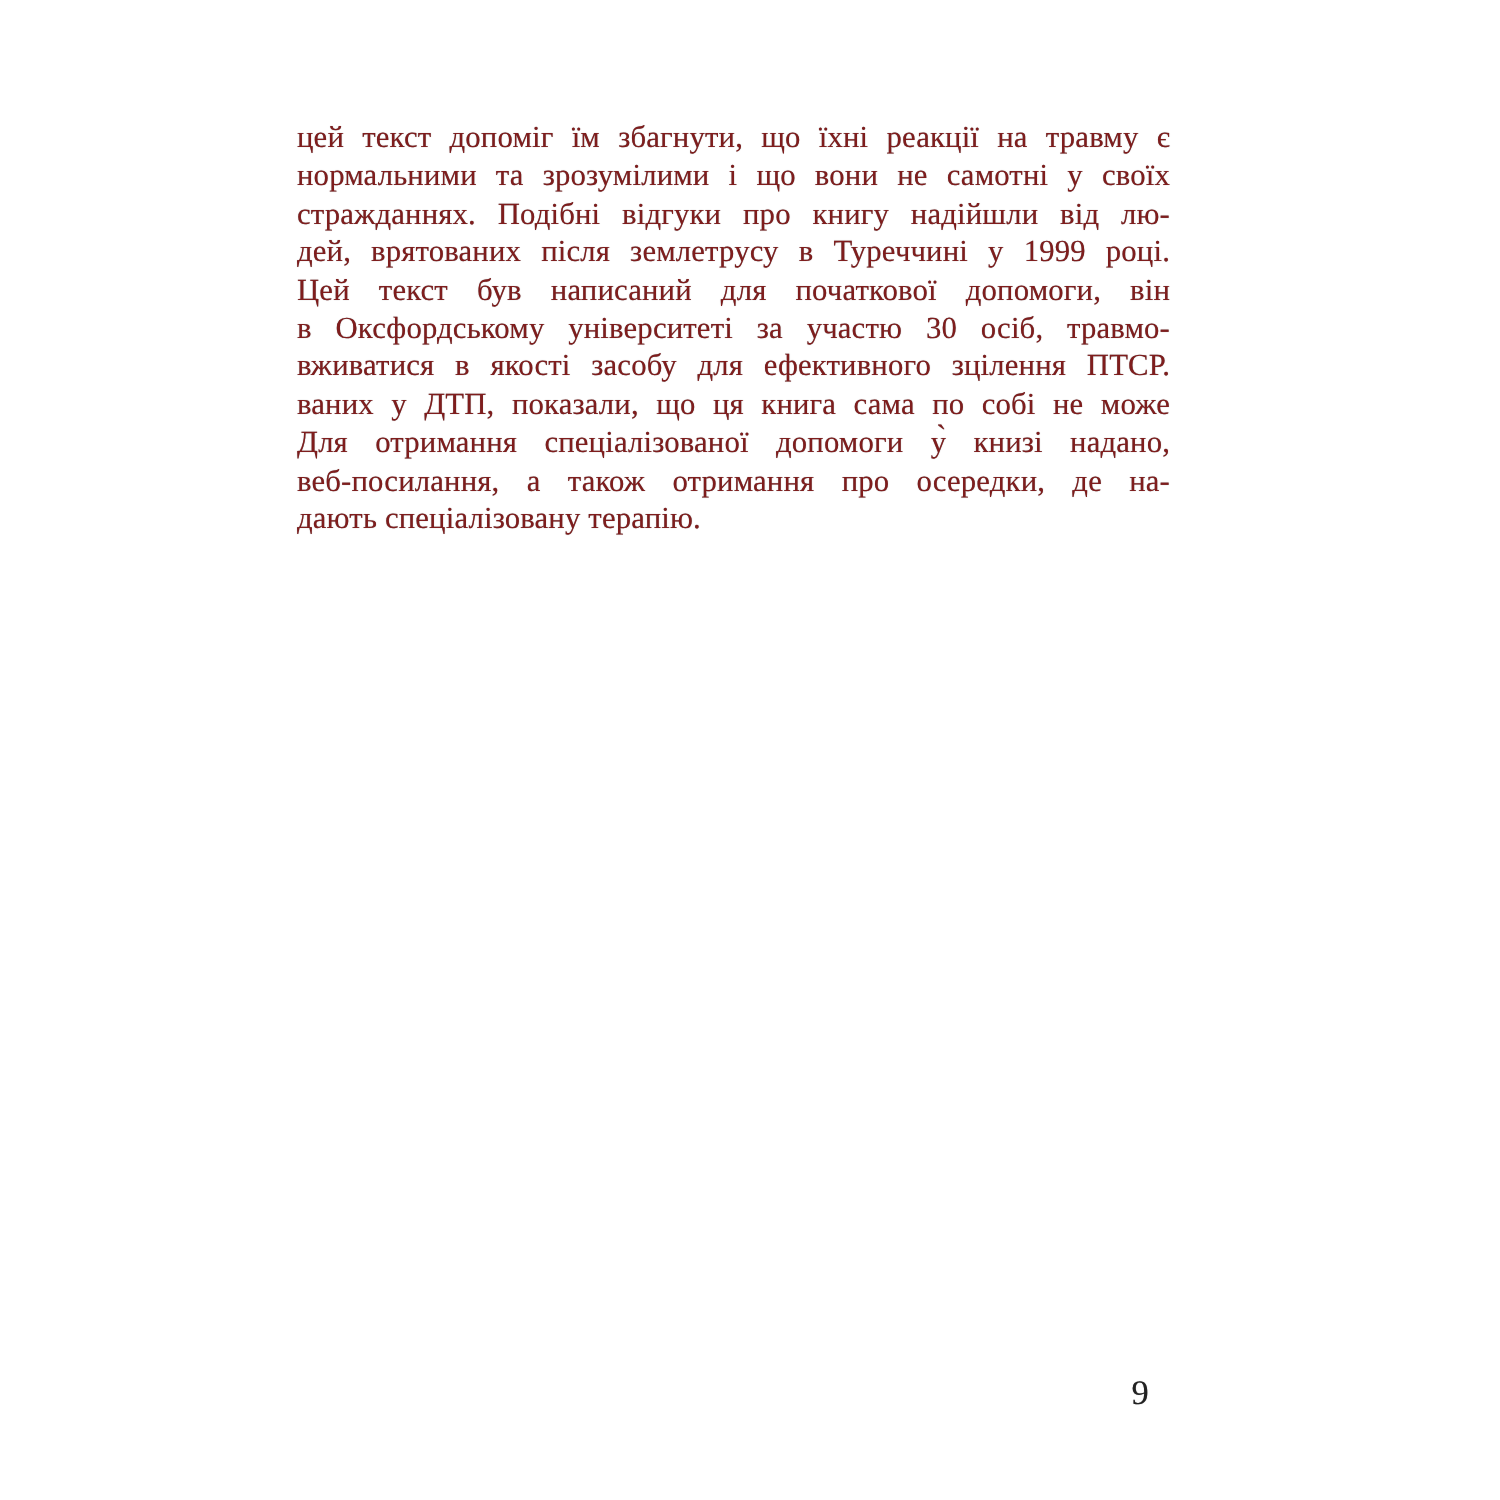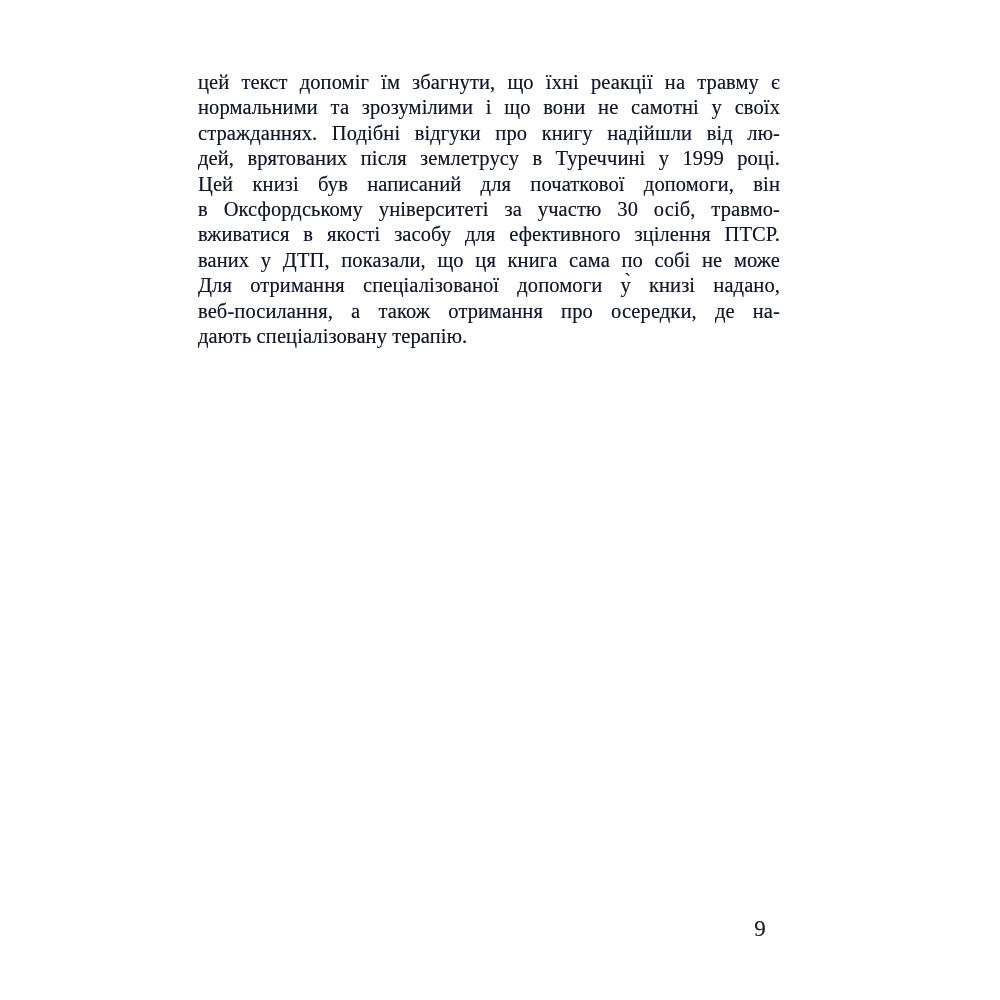--- a/index.html
+++ b/index.html
@@ -15,23 +15,23 @@
   }
   .book-page {
     position: relative;
     width: 1000px;
     height: 1000px;
     background: #ffffff;
   }
   .text-block {
     position: absolute;
     left: 198px;
-    top: 70px;
+    top: 80px;
     width: 582px;
-    color: #0f172a;
+    color: #7f1d1d;
     
     text-shadow: 0 0 0.5px rgba(20, 20, 20, 0.55);
   }
   .line {
     font-size: 20.5px;
     line-height: 25.4px;
     white-space: normal;
     text-align: justify;
     text-align-last: justify;
     letter-spacing: 0.1px;
@@ -55,21 +55,21 @@
 </head>
 <body>
 
 <div class="book-page">
 
   <div class="text-block">
     <div class="line">цей текст допоміг їм збагнути, що їхні реакції на травму є</div>
     <div class="line">нормальними та зрозумілими і що вони не самотні у своїх</div>
     <div class="line">стражданнях. Подібні відгуки про книгу надійшли від лю-</div>
     <div class="line">дей, врятованих після землетрусу в Туреччині у 1999 році.</div>
-    <div class="line">Цей книзі був написаний для початкової допомоги, він</div>
+    <div class="line">Цей текст був написаний для початкової допомоги, він</div>
     <div class="line">в Оксфордському університеті за участю 30 осіб, травмо-</div>
     <div class="line">вживатися в якості засобу для ефективного зцілення ПТСР.</div>
     <div class="line">ваних у ДТП, показали, що ця книга сама по собі не може</div>
     <div class="line">Для отримання спеціалізованої допомоги у̀ книзі надано,</div>
     <div class="line">веб-посилання, а також отримання про осередки, де на-</div>
     <div class="line last">дають спеціалізовану терапію.</div>
   </div>
 
   <div class="page-number">9</div>
 

